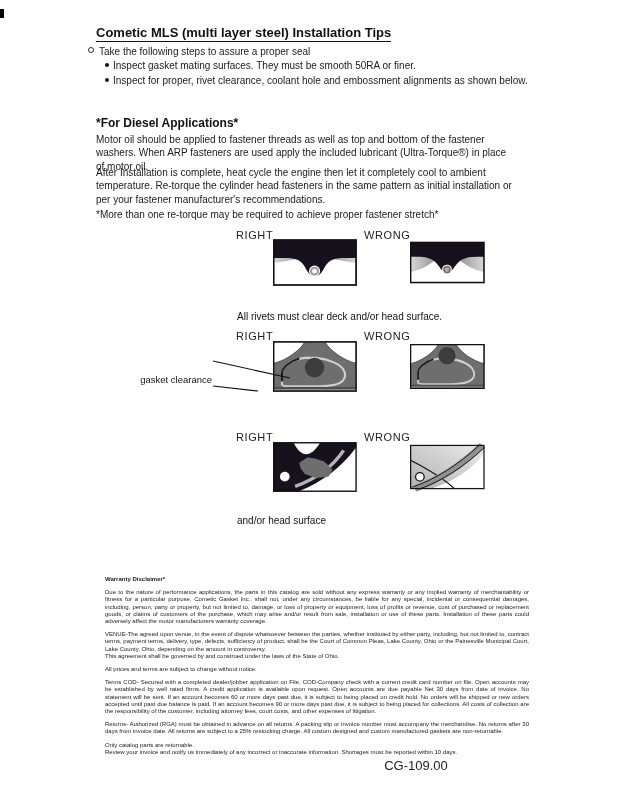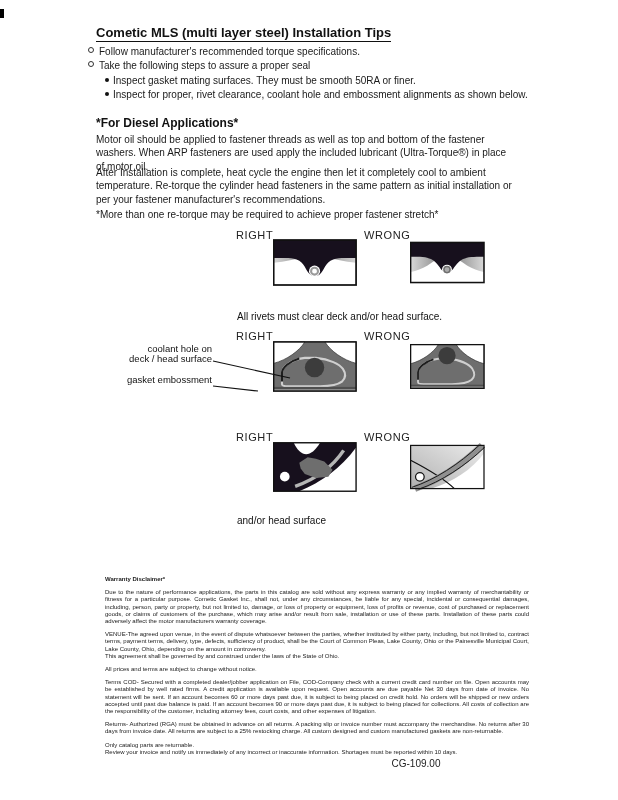--- a/index.html
+++ b/index.html
@@ -30,38 +30,34 @@
   .caption{font-size:10px;color:#111;line-height:10.8px;}
   .cap1{left:237px;top:312px;width:260px;}
   .cap2{left:236px;top:416px;width:251px;text-align:center;}
   .cap3{left:237px;top:516px;width:240px;}
   .side-labels{left:108px;width:104px;text-align:right;font-size:9.5px;line-height:10.2px;color:#111;}
   .sl1{top:344px;} .sl2{top:375px;}
   .legal{left:105px;top:576px;width:424px;font-size:6px;line-height:7.2px;color:#222;text-align:justify;}
   .legal p{margin:0 0 6px 0;}
   .legal p.tight{margin:0;}
   .legal .lh{font-weight:bold;}
-  .footer-code{left:351px;top:758px;width:130px;text-align:center;font-size:10px;color:#222;}
+  .footer-code{left:351px;top:758px;width:130px;text-align:center;font-size:13px;color:#222;}
 </style>
 </head>
 <body>
 
 <div class="page">
 
   <div class="abs edge-mark"></div>
 
   <div class="abs" style="left:96px;top:23px;">
     <span class="doc-title">Cometic MLS (multi layer steel) Installation Tips</span>
   </div>
 
   <div class="abs bullets">
-    <div class="b-row">
-      <span class="circle-marker"></span>
-      <span class="txt">Follow manufacturer's recommended torque specifications.</span>
-    </div>
     <div class="b-row">
       <span class="circle-marker"></span>
       <span class="txt">Take the following steps to assure a proper seal</span>
     </div>
     <div class="b-row indent">
       <span class="dot-marker"></span>
       <span class="txt">Inspect gasket mating surfaces.  They must be smooth 50RA or finer.</span>
     </div>
     <div class="b-row indent">
       <span class="dot-marker"></span>
@@ -116,25 +112,21 @@
         <path d="M1,1 H120 V24 C102,24 94,24 86,28 C74,34 72,44 66,48 C62,52 58,52 54,48 C48,44 46,34 34,28 C26,24 18,24 1,24 Z" fill="#17101d"></path>
         <rect x="1" y="52" width="119" height="14" fill="#ffffff"></rect>
         <circle cx="60" cy="45" r="8" fill="#ffffff"></circle>
         <circle cx="60" cy="45" r="5" fill="#ababab" stroke="#6f6f6f" stroke-width="2.5"></circle>
         <rect x="1" y="1" width="119" height="65" fill="none" stroke="#111111" stroke-width="2.5"></rect>
       </svg>
     </div>
   </div>
   <div class="abs caption cap1">All rivets must clear deck and/or head surface.</div>
 
-  <div class="abs side-labels sl1">
-    <div>coolant hole on</div>
-    <div>deck / head surface</div>
-  </div>
-  <div class="abs side-labels sl2">gasket embossment</div>
+  <div class="abs side-labels sl2">gasket clearance</div>
 
   <div class="abs pair pair2">
     <div class="col">
       <div class="rw-label">RIGHT</div>
       <svg class="dbox" width="121" height="73" viewBox="0 0 121 73">
         <rect x="0" y="0" width="121" height="73" fill="#6e6e6e"></rect>
         <path d="M1,1 H46 C38,14 20,27 1,32 Z" fill="#ffffff" stroke="#2a2a2a" stroke-width="1"></path>
         <path d="M120,1 H75 C83,14 101,27 120,32 Z" fill="#ffffff" stroke="#2a2a2a" stroke-width="1"></path>
         <path d="M13,62 V46 C13,36 28,26 46,24 H62 C82,26 96,33 101,40 C105,46 105,53 100,58 C94,63 82,65 68,65 H22 C16,65 13,64 13,62 Z" fill="none" stroke="#cfcfcf" stroke-width="3"></path>
         <path d="M13,58 V46 C13,38 24,29 38,25" fill="none" stroke="#1e1e1e" stroke-width="3"></path>

